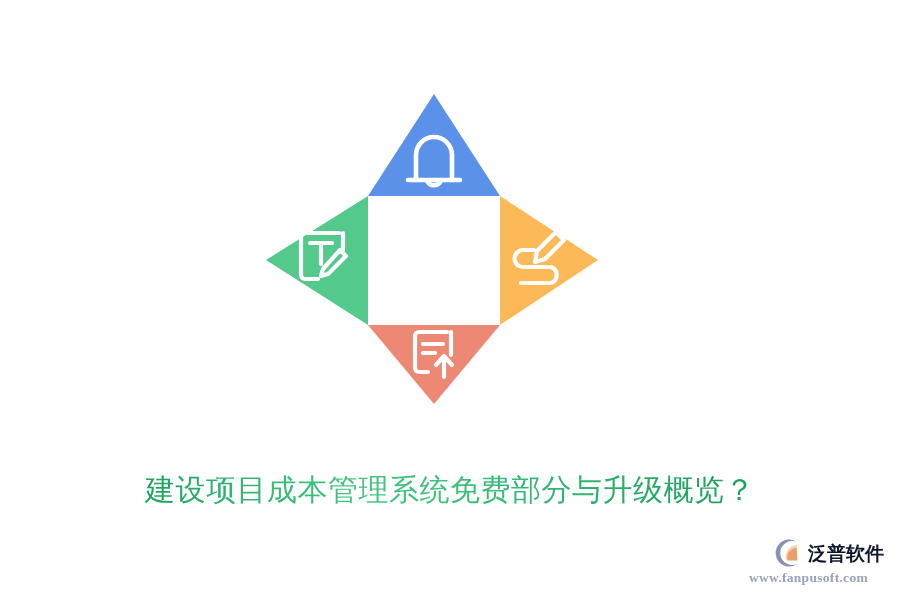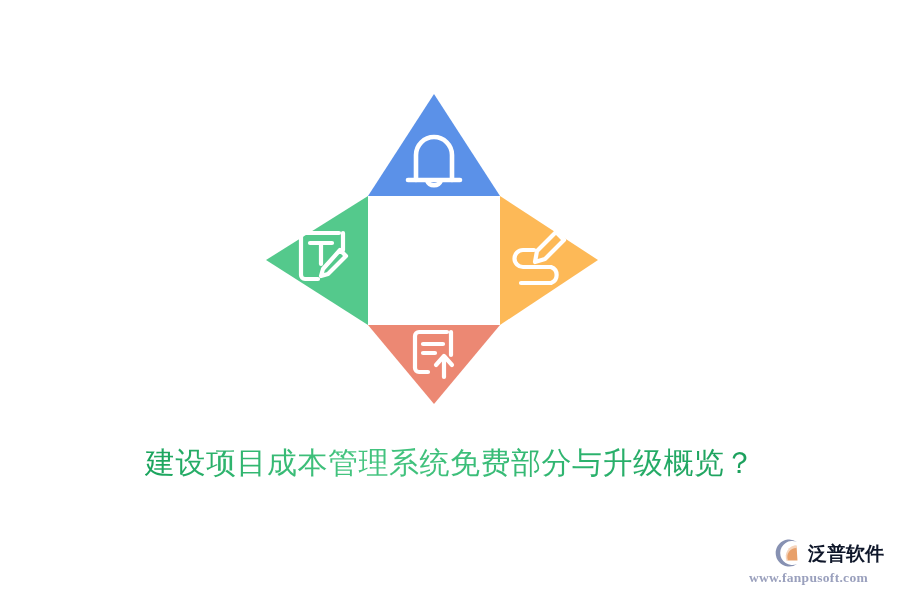--- a/index.html
+++ b/index.html
@@ -32,21 +32,21 @@
   .diamond-svg {
     display: block;
     width: 900px;
     height: 430px;
   }
 
   
   .title-row {
     position: absolute;
     left: 0;
-    top: 441px;
+    top: 468px;
     width: 900px;
     text-align: center;
   }
   .title-text {
     display: inline-block;
     font-family: "Liberation Serif", "DejaVu Serif", serif;
     font-size: 30px;
     font-weight: 400;
     letter-spacing: 0.5px;
     line-height: 44px;

